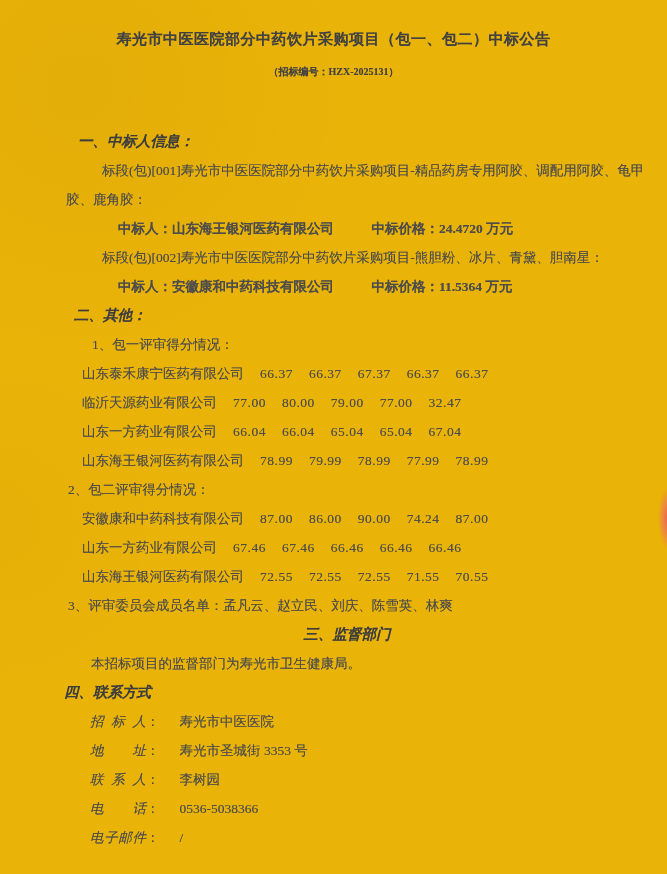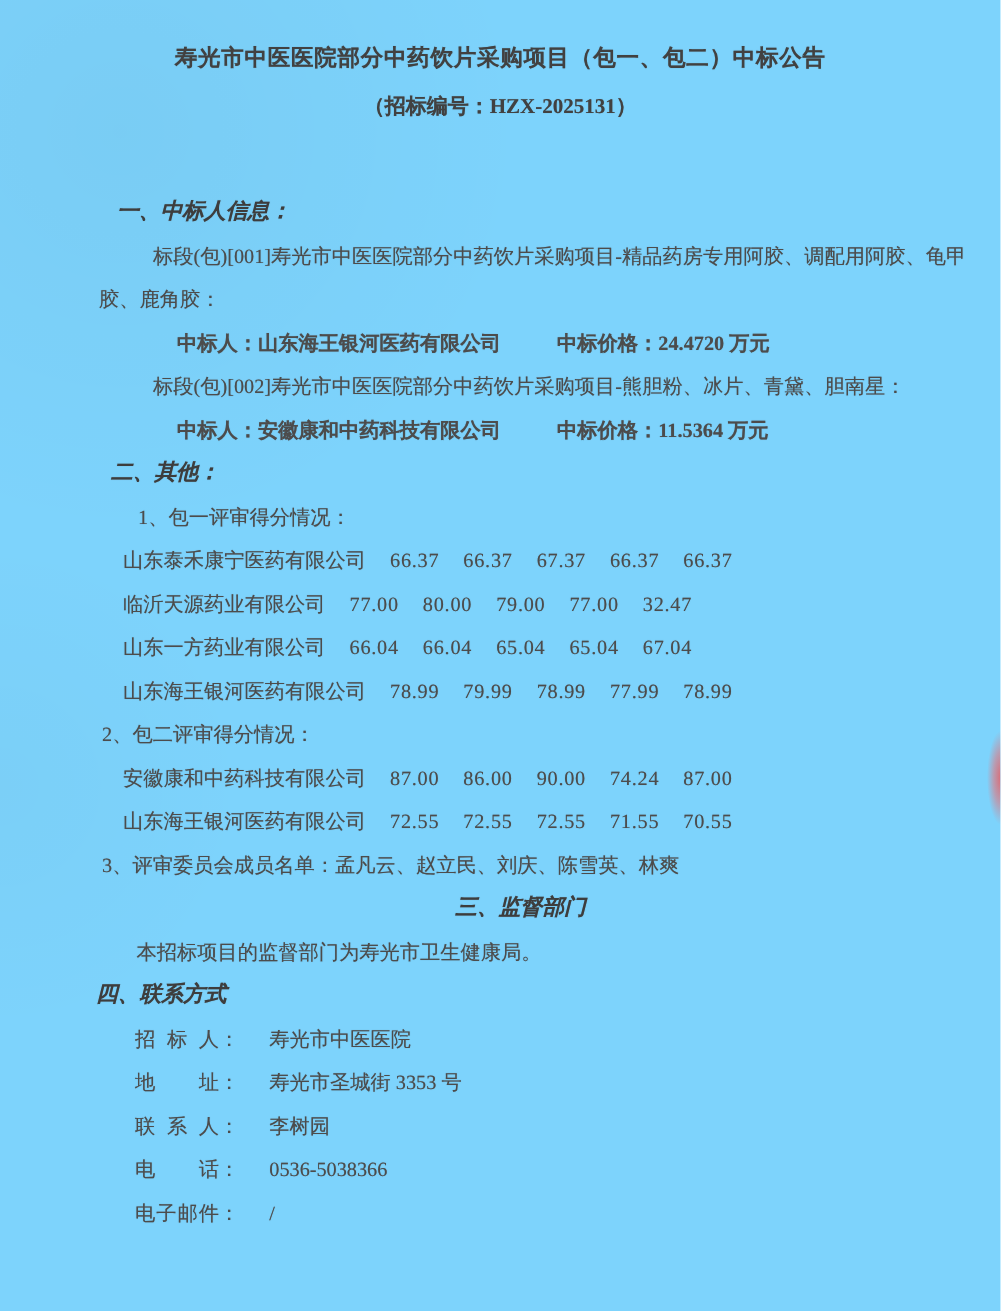--- a/index.html
+++ b/index.html
@@ -1,46 +1,46 @@
 <!DOCTYPE html>
 <html><head>
 <meta charset="utf-8">
 <style>
   html,body{margin:0;padding:0;background:#ffffff;}
   .page{
-    position:relative;width:667px;height:874px;background:#7dd3fc;
+    position:relative;width:667px;height:874px;background:#eab308;
     overflow:hidden;font-family:"Liberation Serif","DejaVu Serif",serif;
     color:#4c4c4c;
   }
   .page::before{content:"";position:absolute;inset:0;pointer-events:none;
     background:
       radial-gradient(circle at 12% 10%, rgba(0,0,0,0.03), transparent 28%),
       radial-gradient(circle at 0% 60%, rgba(0,0,0,0.02), transparent 20%);
   }
   .content{position:absolute;left:78px;top:28px;right:40px;font-size:13.5px;line-height:29px;
     text-shadow:0 0 .5px rgba(76,76,76,.55);}
   .title{font-size:15px;font-weight:bold;text-align:center;line-height:22px;
     margin:0 0 0 -38px;color:#414141;letter-spacing:.5px;}
-  .subtitle{font-size:14px;font-weight:bold;text-align:center;line-height:22px;
+  .subtitle{font-size:10px;font-weight:bold;text-align:center;line-height:22px;
     margin:11px 0 0 -38px;color:#414141;}
   .h{font-weight:bold;font-size:14.5px;color:#3d3d3d;white-space:nowrap;font-style:italic;}
   .h-1{margin-top:44px;}
   .h-2{margin-left:-4px;}
   .h-3{margin-left:-11px;text-align:center;}
   .h-4{margin-left:-14px;}
   .lot-desc{margin-left:-12px;text-indent:36px;width:580px;}
   .winner-line{margin-left:40px;white-space:nowrap;font-weight:bold;}
   .price{margin-left:34px;}
   .pkg1-title{margin-left:14px;}
   .pkg2-title,.committee{margin-left:-10px;}
   .score-row{margin-left:4px;white-space:nowrap;}
   .sv{display:inline-block;margin-left:16px;letter-spacing:.5px;}
   .sup-body{margin-left:13px;}
   .contact-row{margin-left:12px;white-space:nowrap;}
-  .clabel{display:inline-block;width:56px;text-align:justify;text-align-last:justify;}
+  .clabel{display:inline-block;width:56px;text-align:justify;text-align-last:justify;font-style:italic;}
   .cvalue{margin-left:20px;}
   .seal{position:absolute;right:-10px;top:487px;width:19px;height:63px;border-radius:50%;
     background:radial-gradient(closest-side, rgba(237,88,92,.85), rgba(239,104,108,.5) 55%, rgba(239,104,108,0));}
 </style>
 </head>
 <body>
 
 <div class="page">
   <div class="content">
 
@@ -77,20 +77,23 @@
     <div class="score-row">
       <span>山东海王银河医药有限公司</span><span class="sv">78.99</span><span class="sv">79.99</span><span class="sv">78.99</span><span class="sv">77.99</span><span class="sv">78.99</span>
     </div>
 
     <div class="pkg2-title">2、包二评审得分情况：</div>
 
     <div class="score-row">
       <span>安徽康和中药科技有限公司</span><span class="sv">87.00</span><span class="sv">86.00</span><span class="sv">90.00</span><span class="sv">74.24</span><span class="sv">87.00</span>
     </div>
     <div class="score-row">
+      <span>山东一方药业有限公司</span><span class="sv">67.46</span><span class="sv">67.46</span><span class="sv">66.46</span><span class="sv">66.46</span><span class="sv">66.46</span>
+    </div>
+    <div class="score-row">
       <span>山东海王银河医药有限公司</span><span class="sv">72.55</span><span class="sv">72.55</span><span class="sv">72.55</span><span class="sv">71.55</span><span class="sv">70.55</span>
     </div>
 
     <div class="committee">3、评审委员会成员名单：孟凡云、赵立民、刘庆、陈雪英、林爽</div>
 
     <div class="h h-3">三、监督部门</div>
     <div class="sup-body">本招标项目的监督部门为寿光市卫生健康局。</div>
 
     <div class="h h-4">四、联系方式</div>
 

